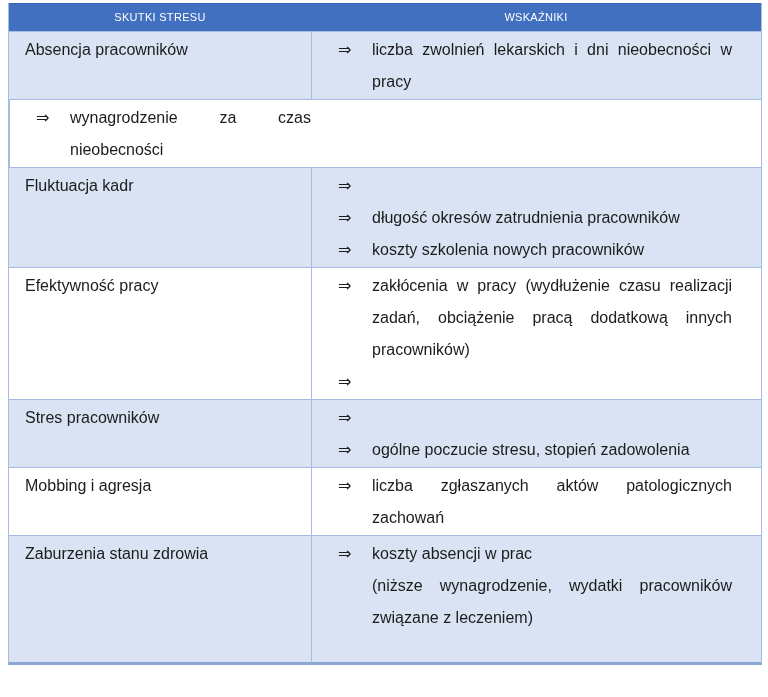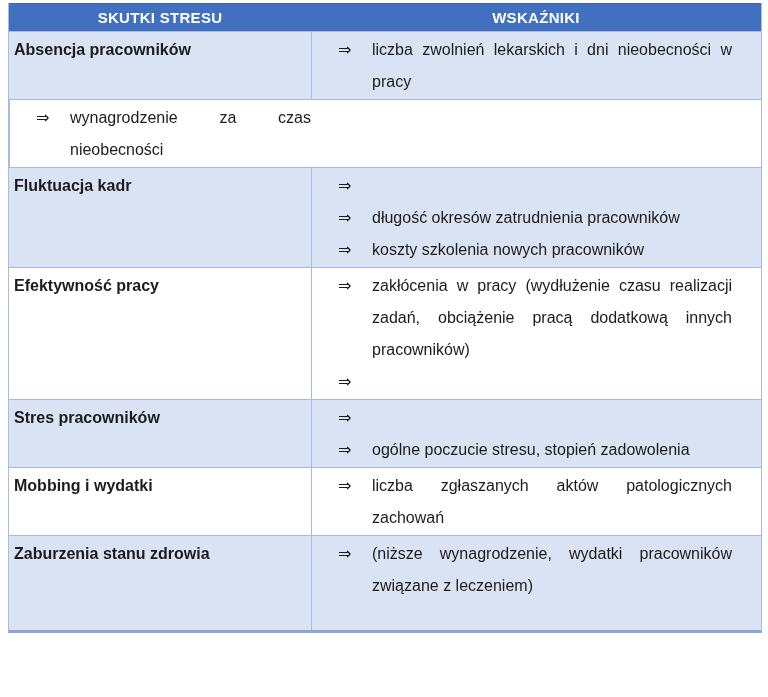--- a/index.html
+++ b/index.html
@@ -19,31 +19,31 @@
     border-bottom:3px solid var(--bottom-border);
     border-left:1px solid var(--border);
     border-right:1px solid var(--border);
   }
   .t-header{
     display:grid; grid-template-columns:302px 1fr;
     background:var(--header-bg); color:var(--header-text);
     height:28px; border-top:1px solid #3A66B5;
   }
   .h-cell{
-    font-size:15px; font-weight:bold; letter-spacing:.3px;
+    font-size:11px; font-weight:normal; letter-spacing:.3px;
     text-align:center; line-height:27px;
   }
   .row{
     display:grid; grid-template-columns:302px 1fr;
     border-top:1px solid var(--border);
     background:var(--row-white);
   }
   .row:nth-child(odd){background:var(--row-shaded);}
   .cell{padding:2px 0 1px 0; line-height:32px; font-size:16px;}
-  .effect-cell{font-weight:bold; padding-left:5px; padding-right:8px;}
+  .effect-cell{font-weight:normal; padding-left:16px; padding-right:8px;}
   .ind-cell{border-left:1px solid var(--border); padding-left:26px;}
   .row:last-child .cell{padding-bottom:28px;}
   .ind-item{display:flex; align-items:flex-start;}
   .arrow{flex:0 0 34px; line-height:32px; font-size:16px;}
   .ind-text{width:360px;}
   .ind-line{
     text-align:justify; text-justify:inter-word;
     hyphens:none; overflow-wrap:normal;
   }
 </style>
@@ -119,35 +119,36 @@
           </div>
           <div class="ind-item">
             <span class="arrow">⇒</span>
             <div class="ind-text">
               <div class="ind-line">ogólne poczucie stresu, stopień zadowolenia</div>
             </div>
           </div>
         </div>
       </div>
       <div class="row">
-        <div class="cell effect-cell">Mobbing i wydatki</div>
+        <div class="cell effect-cell">Mobbing i agresja</div>
         <div class="cell ind-cell">
           <div class="ind-item">
             <span class="arrow">⇒</span>
             <div class="ind-text">
               <div class="ind-line">liczba zgłaszanych aktów patologicznych zachowań</div>
             </div>
           </div>
         </div>
       </div>
       <div class="row">
         <div class="cell effect-cell">Zaburzenia stanu zdrowia</div>
         <div class="cell ind-cell">
           <div class="ind-item">
             <span class="arrow">⇒</span>
             <div class="ind-text">
+              <div class="ind-line">koszty absencji w prac</div>
               <div class="ind-line">(niższe wynagrodzenie, wydatki pracowników związane z leczeniem)</div>
             </div>
           </div>
         </div>
       </div>
     </div>
 </div>
 
 </body></html>

